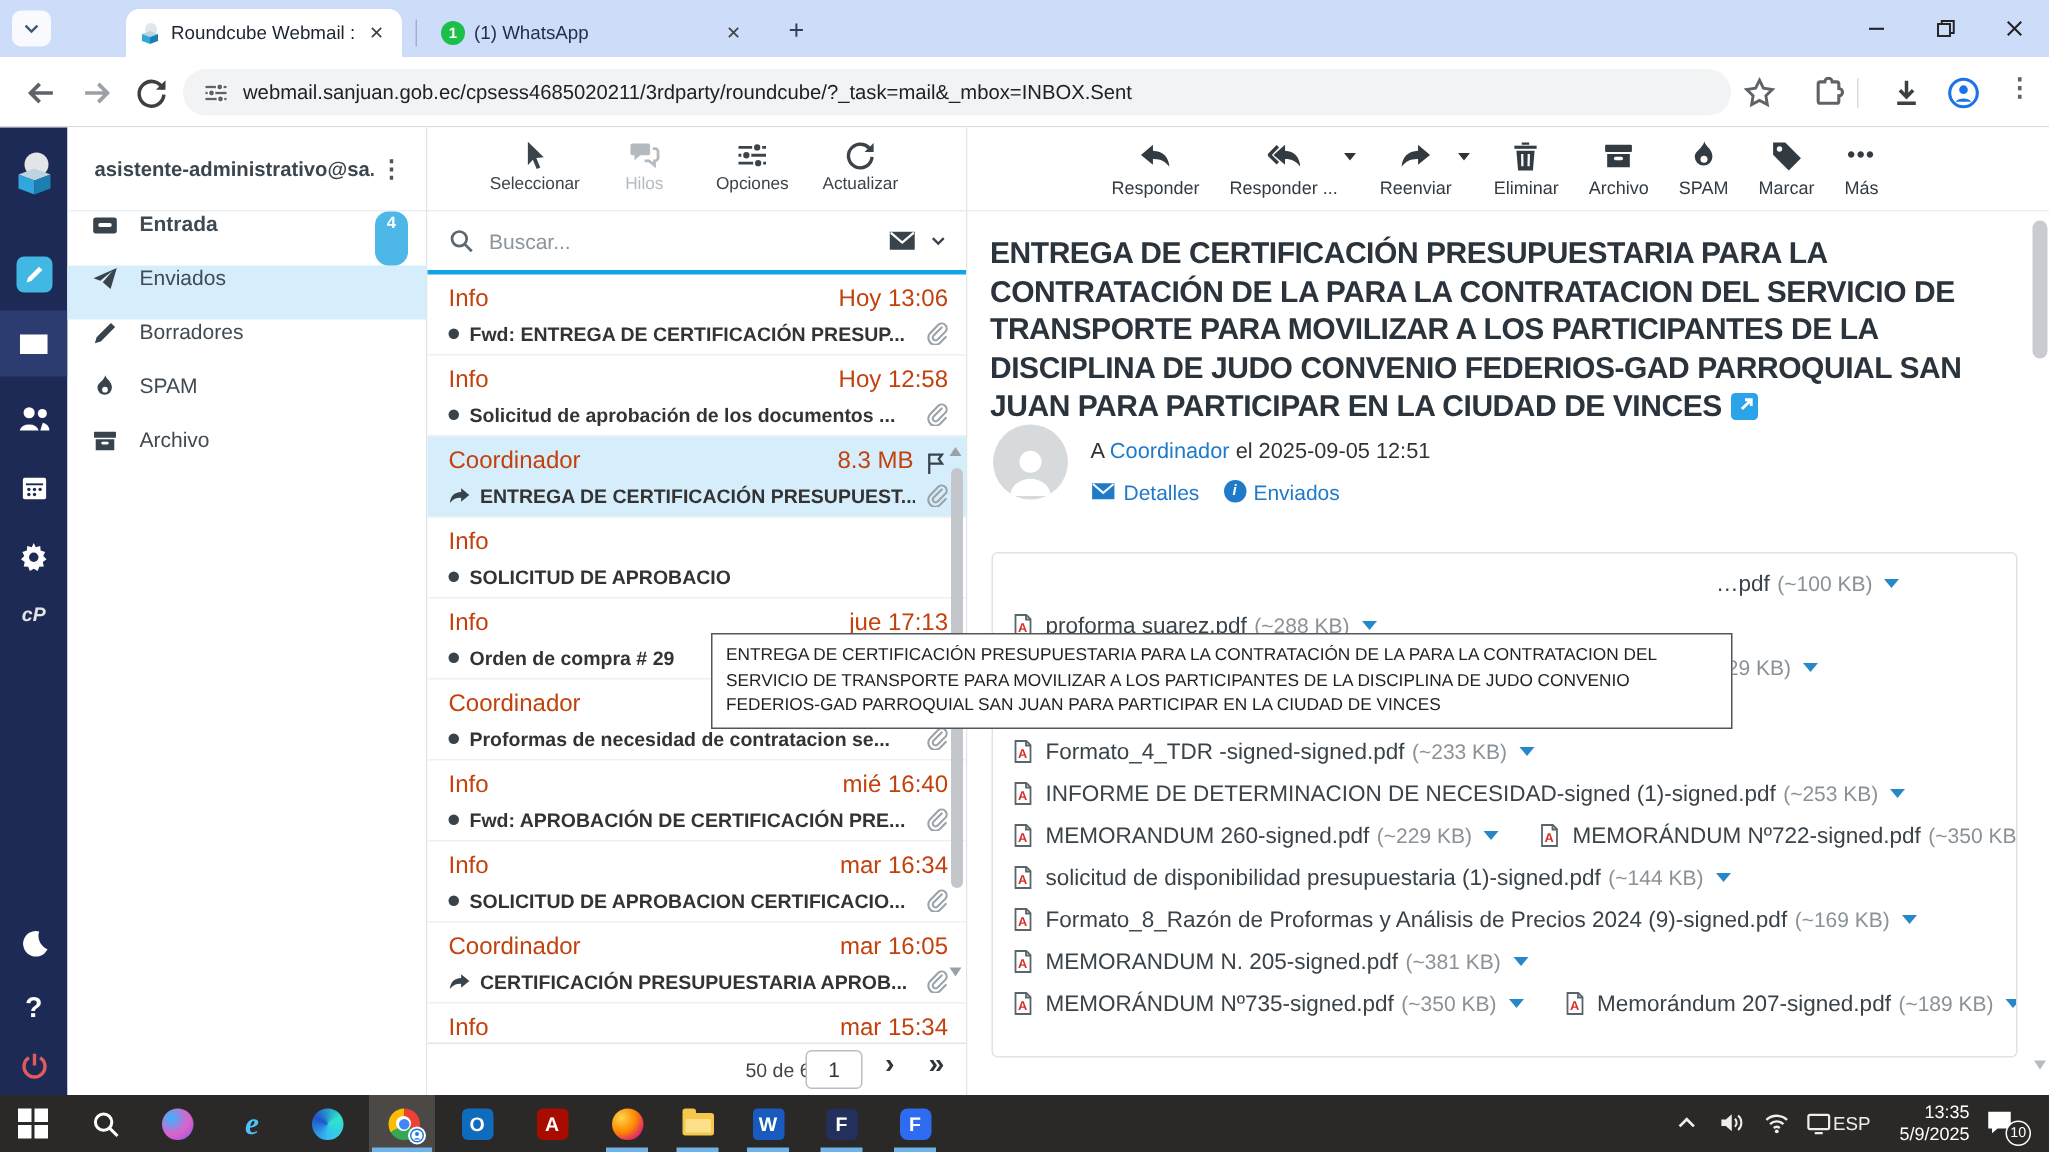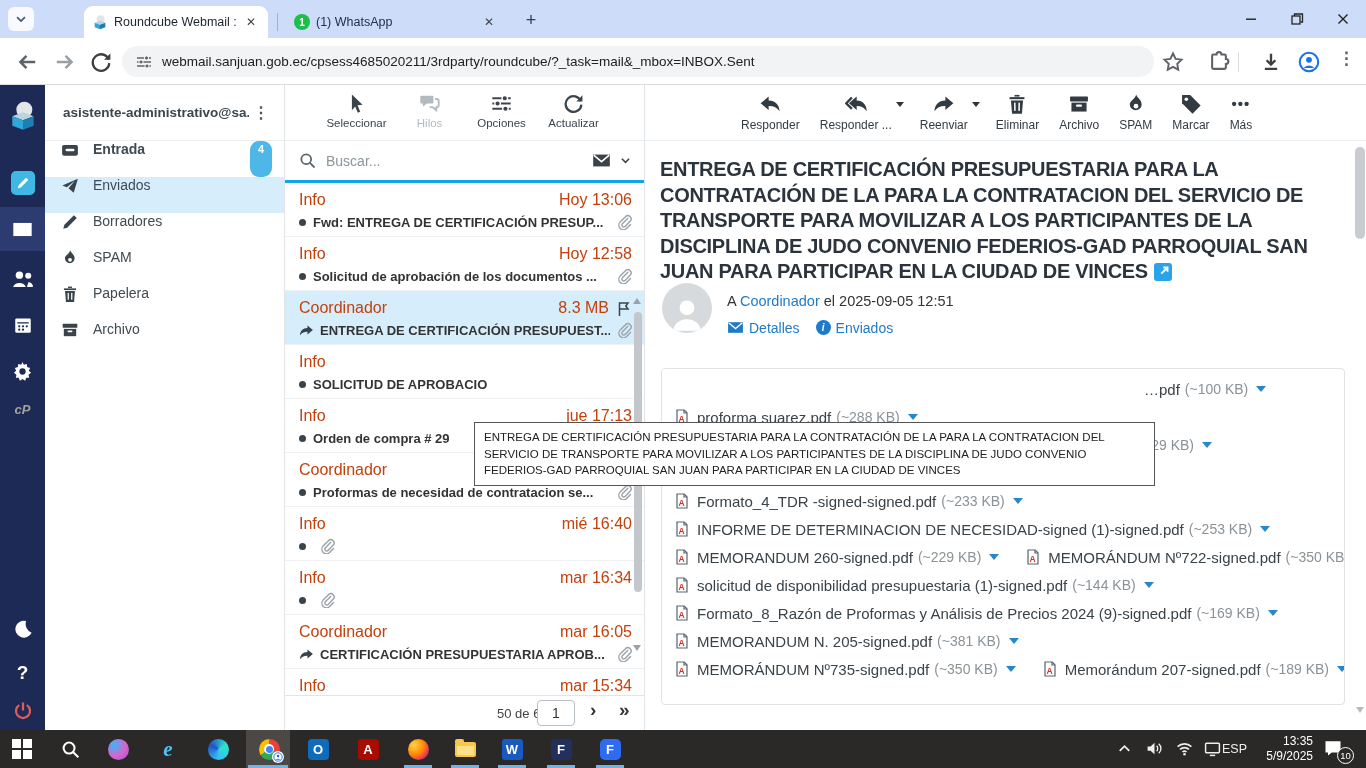--- a/index.html
+++ b/index.html
@@ -21,21 +21,21 @@
 .btoolbar{position:absolute;left:0;top:38px;width:1366px;height:47px;background:#fff;border-bottom:1px solid #dadce0}
 .navbtn{position:absolute;top:13px;width:22px;height:22px;color:#5f6368}
 .urlpill{position:absolute;left:122px;top:8px;width:1032px;height:31px;background:#f1f3f4;border-radius:16px;display:flex;align-items:center;padding:0 14px}
 .urltext{font-size:13.5px;color:#202124;margin-left:10px;white-space:nowrap;overflow:hidden}
 .toolsep{position:absolute;left:1238px;top:14px;width:1px;height:20px;background:#dadce0}
 
 .content{position:absolute;left:0;top:85px;width:1366px;height:645px;background:#fff}
 .appbar{position:absolute;left:0;top:0;width:45px;height:645px;background:#1d2a55}
 .appitem{position:absolute;left:0;width:45px;height:44px;display:flex;align-items:center;justify-content:center;color:#fff}
 .appitem.active{background:#2c3c71}
-.cptext{color:#a3a3a3;font-weight:bold;font-size:13px;font-style:italic}
+.cptext{color:#e5e5e5;font-weight:bold;font-size:13px;font-style:italic}
 .folders{position:absolute;left:45px;top:0;width:240px;height:645px;background:#fff;border-right:1px solid #e2e5e8}
 .fhead{height:56px;display:flex;align-items:center;padding:0 10px 0 18px;border-bottom:1px solid #eceff1}
 .facct{flex:1;font-size:13.5px;font-weight:bold;color:#3b454d;white-space:nowrap;overflow:hidden}
 .fmenu{font-size:16px;color:#4c565e;font-weight:bold;padding:0 4px;letter-spacing:1px}
 .fitem{height:36px;display:flex;padding:0 12px 0 16px;color:#3f4a52;font-size:14px}
 .fitem .fic{width:18px;height:18px;margin-right:14px;color:#39434b;flex:none}
 .fitem.sel{background:#d6eefb}
 .fitem .flabel{flex:1}
 .badge{background:#4db8e8;color:#fff;font-size:11px;font-weight:bold;border-radius:9px;padding:2px 8px}
 
@@ -455,26 +455,20 @@
       <span class="flabel">Borradores</span>
     </div>
     <div class="fitem">
       <svg class="fic">
           <use href="#i-fire"></use>
         </svg>
       <span class="flabel">SPAM</span>
     </div>
     <div class="fitem">
       <svg class="fic">
-          <use href="#i-trash"></use>
-        </svg>
-      <span class="flabel">Papelera</span>
-    </div>
-    <div class="fitem">
-      <svg class="fic">
           <use href="#i-archive"></use>
         </svg>
       <span class="flabel">Archivo</span>
     </div>
   </div>
 
   <div class="listpane">
     <div class="ltoolbar">
       <div class="lbtn">
           <svg class="lic">
@@ -594,32 +588,34 @@
           </svg>
         </div>
     </div>
     <div class="mrow">
       <div class="mmeta">
           <span class="mfrom">Info</span>
           <span class="mdate">mié 16:40</span>
         </div>
       <div class="msub">
           <span class="dot"></span>
+          <span class="msubt">Fwd: APROBACIÓN DE CERTIFICACIÓN PRE...</span>
           <svg class="mclip">
             <use href="#i-clip"></use>
           </svg>
         </div>
     </div>
     <div class="mrow">
       <div class="mmeta">
           <span class="mfrom">Info</span>
           <span class="mdate">mar 16:34</span>
         </div>
       <div class="msub">
           <span class="dot"></span>
+          <span class="msubt">SOLICITUD DE APROBACION CERTIFICACIO...</span>
           <svg class="mclip">
             <use href="#i-clip"></use>
           </svg>
         </div>
     </div>
     <div class="mrow">
       <div class="mmeta">
           <span class="mfrom">Coordinador</span>
           <span class="mdate">mar 16:05</span>
         </div>

